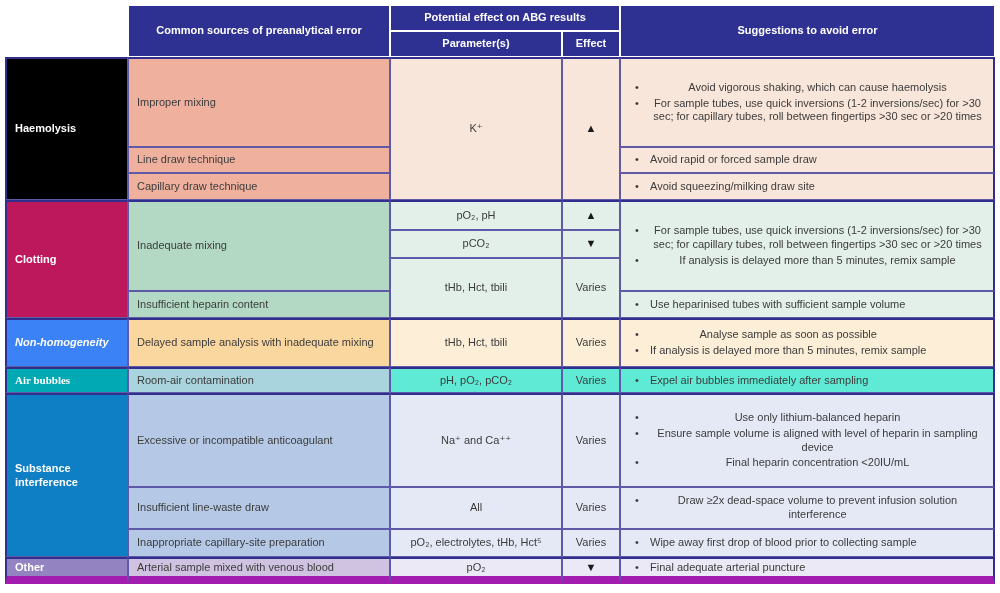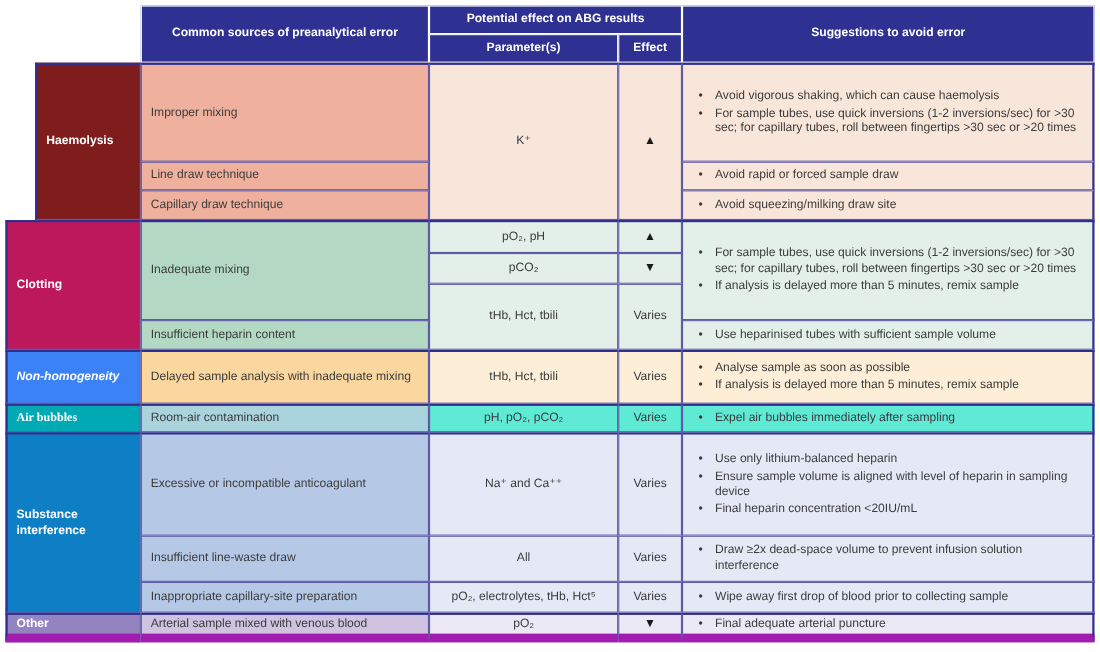--- a/index.html
+++ b/index.html
@@ -9,28 +9,28 @@
     grid-template-rows:26px 26px 90px 26px 27px 30px 28px 33px 27px 49px 26px 94px 42px 28px 27px;}
   .cell{border:1px solid #5f5aa7;display:flex;align-items:center;font-size:11px;color:#3c3c3c;box-sizing:border-box;line-height:1.25;}
   .corner{border:none;background:#ffffff;}
   .hdr{background:#2e3192;color:#ffffff;font-weight:bold;border:1px solid #ffffff;justify-content:center;text-align:center;padding:2px 6px;}
   .cat{color:#ffffff;font-weight:bold;padding:3px 8px;}
   .src{padding:3px 8px;}
   .param{justify-content:center;text-align:center;padding:2px 3px;}
   .eff{justify-content:center;text-align:center;padding:2px;}
   .arrow{font-size:11px;color:#1a1a1a;}
   .sugg{padding:3px 6px;}
-  .sugg ul{margin:0;padding:0 2px 0 8px;list-style:none;}
+  .sugg ul{margin:0;padding:0 2px 0 8px;list-style:none;text-align:center;}
   .sugg li{position:relative;padding-left:15px;margin:2px 0;}
   .sugg li::before{content:"\2022";position:absolute;left:0;color:#3c3c3c;}
   .sec-top{border-top:2px solid #312e8e;}
   .sec-bottom{border-bottom:8px solid #a21caf;}
   .outer-left{border-left:2px solid #312e8e;}
   .outer-right{border-right:2px solid #312e8e;}
-  .red-cat{background:#7f1d1d;margin-left:27px;} .red-src{background:#efb19e;} .red-light{background:#f9e6da;}
+  .red-cat{background:#000000;} .red-src{background:#efb19e;} .red-light{background:#f9e6da;}
   .green-cat{background:#be185d;} .green-src{background:#b3d9c5;} .green-light{background:#e3f0e9;}
   .orange-cat{background:#3b82f6;font-style:italic;} .orange-src{background:#fbd7a0;} .orange-light{background:#fdeed8;}
   .teal-cat{background:#00a9b4;font-family:Liberation Serif, serif;} .teal-src{background:#a9d4dd;} .teal-light{background:#5eead4;}
   .blue-cat{background:#0e7fc5;} .blue-src{background:#b5c8e6;} .blue-light{background:#e5e9f5;}
   .purple-cat{background:#9383c0;} .purple-src{background:#cfc3e1;} .purple-light{background:#ebe9f5;}
 </style>
 </head>
 <body>
 
 <div class="table">

